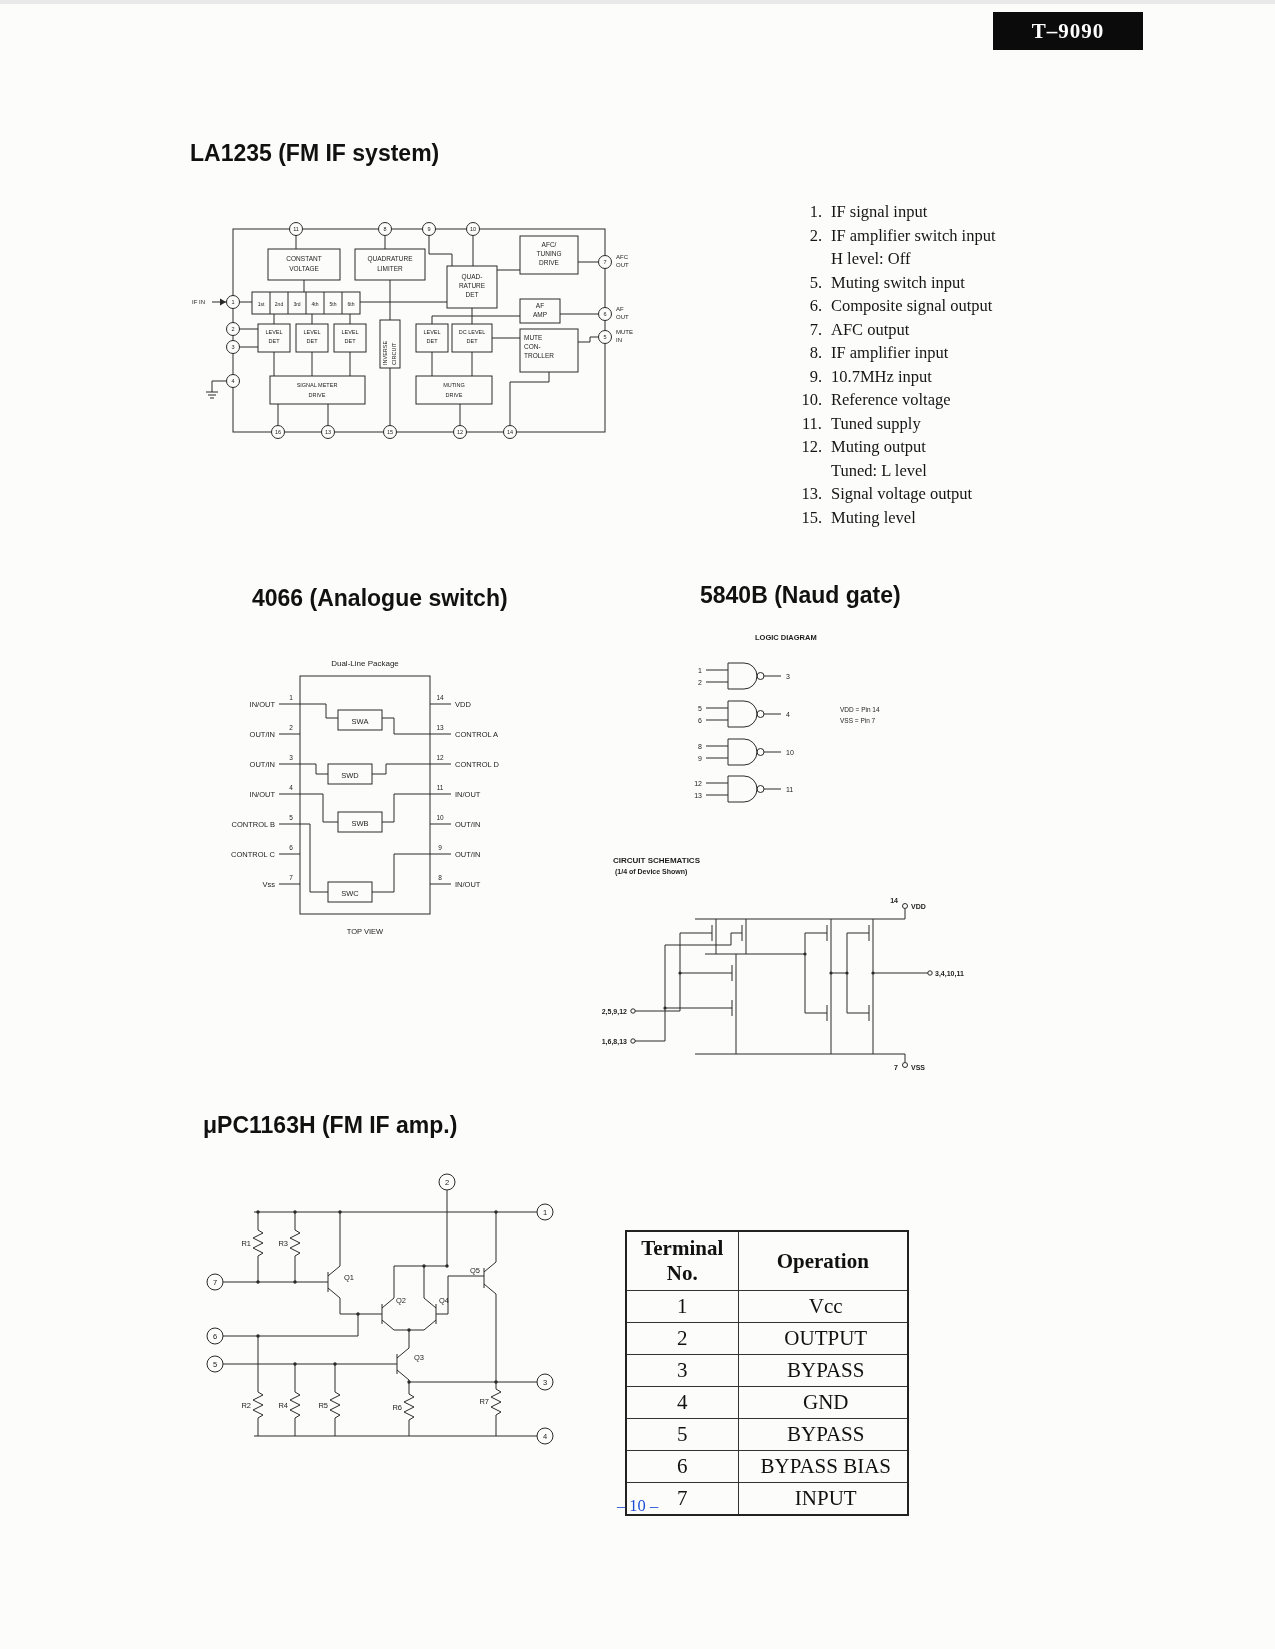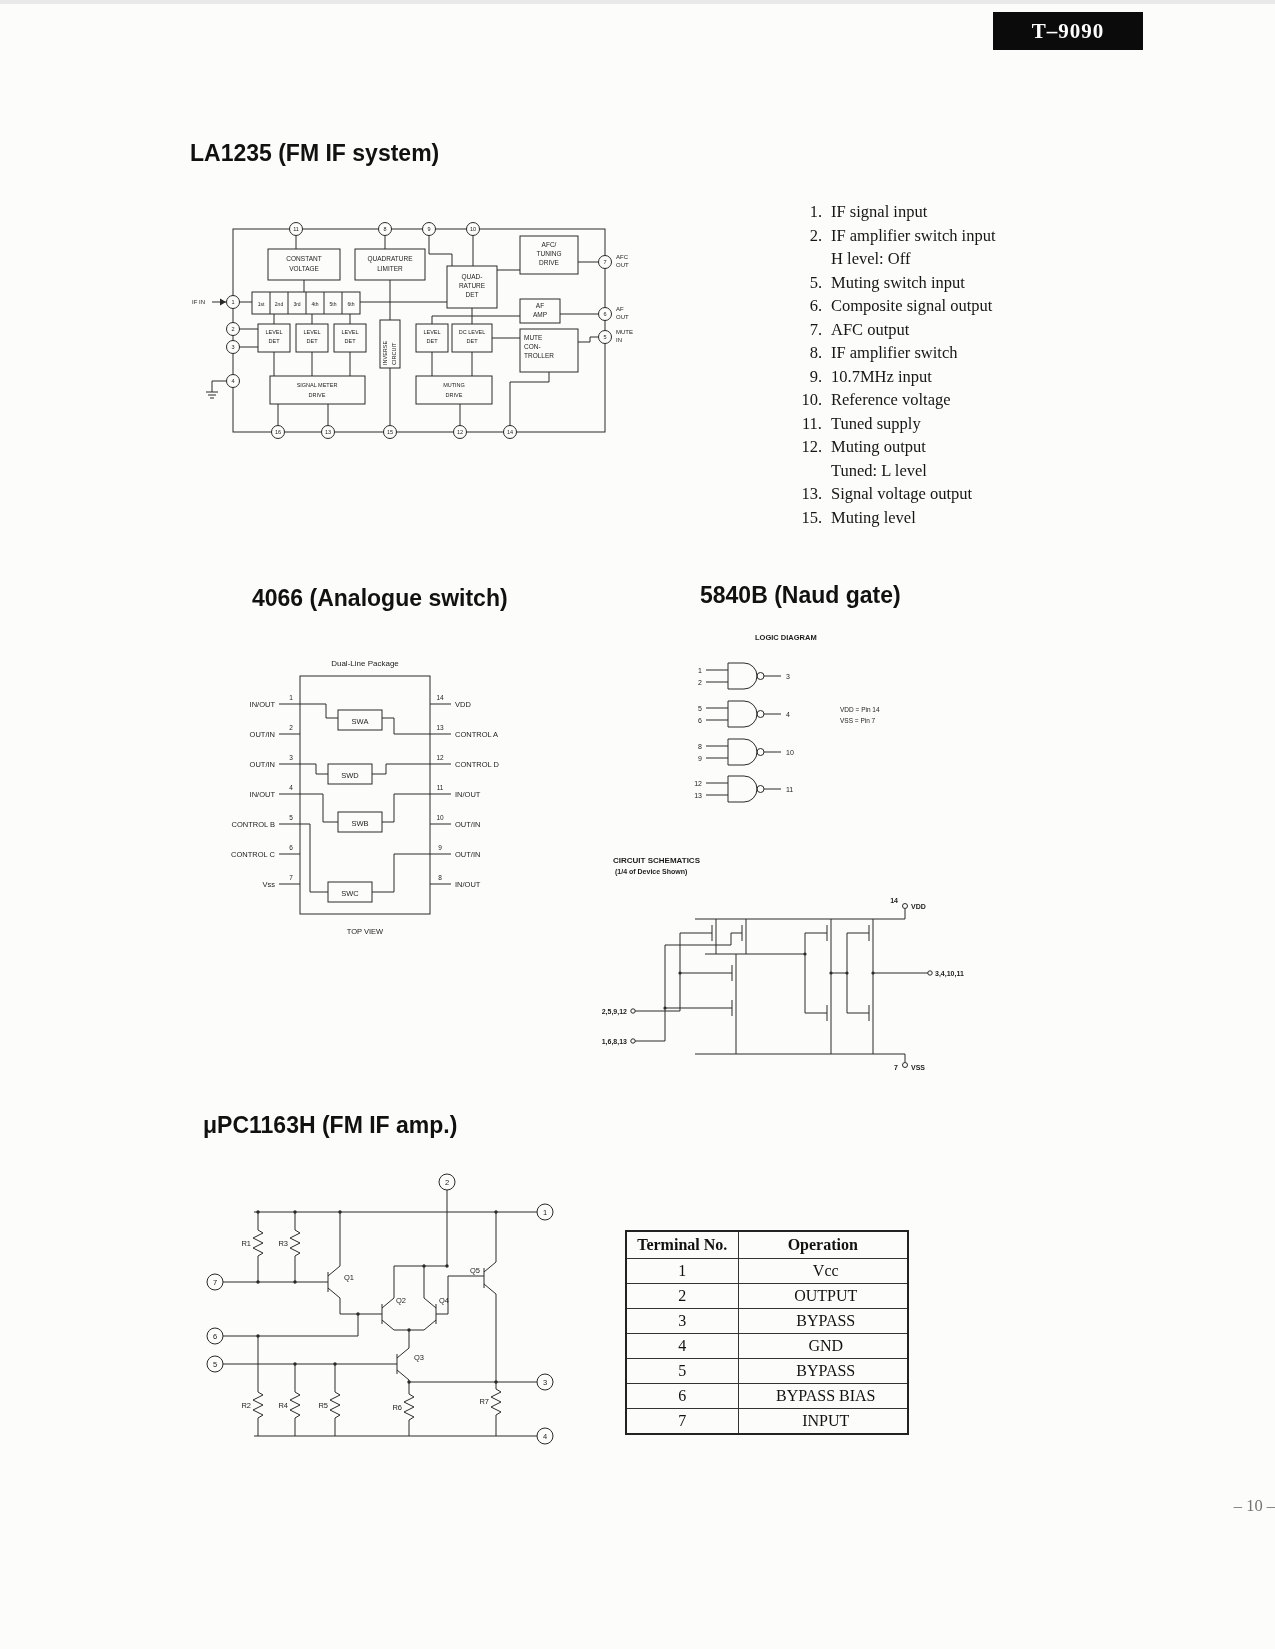--- a/index.html
+++ b/index.html
@@ -17,30 +17,30 @@
   svg.diagram line, svg.diagram rect, svg.diagram path, svg.diagram polyline, svg.diagram circle
     { stroke:#2a2a2a; stroke-width:1; fill:none; }
   svg.diagram circle.pin { fill:#fcfcfa; }
   svg.diagram circle.dot { fill:#2a2a2a; stroke:none; }
   svg.diagram polygon.fill { fill:#2a2a2a; stroke:none; }
   svg.diagram text { stroke:none; fill:#1c1c1c; font-family:"Liberation Sans",sans-serif; }
   .t5 {font-size:5px;} .t55{font-size:5.5px;} .t6{font-size:6px;} .t65{font-size:6.5px;}
   .t7 {font-size:7px;} .t75{font-size:7.5px;} .t8{font-size:8px;}
   .b  {font-weight:bold;} .mid{text-anchor:middle;} .end{text-anchor:end;}
   .term-table { position:absolute; left:625px; top:1226px; border-collapse:collapse;
-    font-family:"Liberation Serif",serif; font-size:16px; color:#111; border:2px solid #222; }
+    font-family:"Liberation Serif",serif; font-size:21px; color:#111; border:2px solid #222; }
   .term-table th, .term-table td { border:1px solid #333; }
   .term-table th { font-weight:bold; padding:4px 10px; text-align:center; }
   .term-table th.h-term { width:112px; }
   .term-table th.h-op { width:170px; }
   .term-table td { padding:3px 10px; }
   .term-table td.t { text-align:center; }
   .term-table td.o { text-align:center; padding-left:16px; }
-  .footer { position:absolute; left:0; width:100%; top:1492px; text-align:right;
-    font-family:"Liberation Serif",serif; font-size:16.5px; color:#737373; }
+  .footer { position:absolute; left:0; width:100%; top:1492px; text-align:center;
+    font-family:"Liberation Serif",serif; font-size:16.5px; color:#1d4ed8; }
 </style>
 </head>
 <body>
 
 <div class="page">
 
   <div class="doc-badge">
     <span>T–9090</span>
   </div>
 
@@ -233,21 +233,21 @@
     <div class="note-row">
         <span class="note-num">6.</span>
         <span class="note-text">Composite signal output</span>
       </div>
     <div class="note-row">
         <span class="note-num">7.</span>
         <span class="note-text">AFC output</span>
       </div>
     <div class="note-row">
         <span class="note-num">8.</span>
-        <span class="note-text">IF amplifier switch</span>
+        <span class="note-text">IF amplifier input</span>
       </div>
     <div class="note-row">
         <span class="note-num">9.</span>
         <span class="note-text">10.7MHz input</span>
       </div>
     <div class="note-row">
         <span class="note-num">10.</span>
         <span class="note-text">Reference voltage</span>
       </div>
     <div class="note-row">

